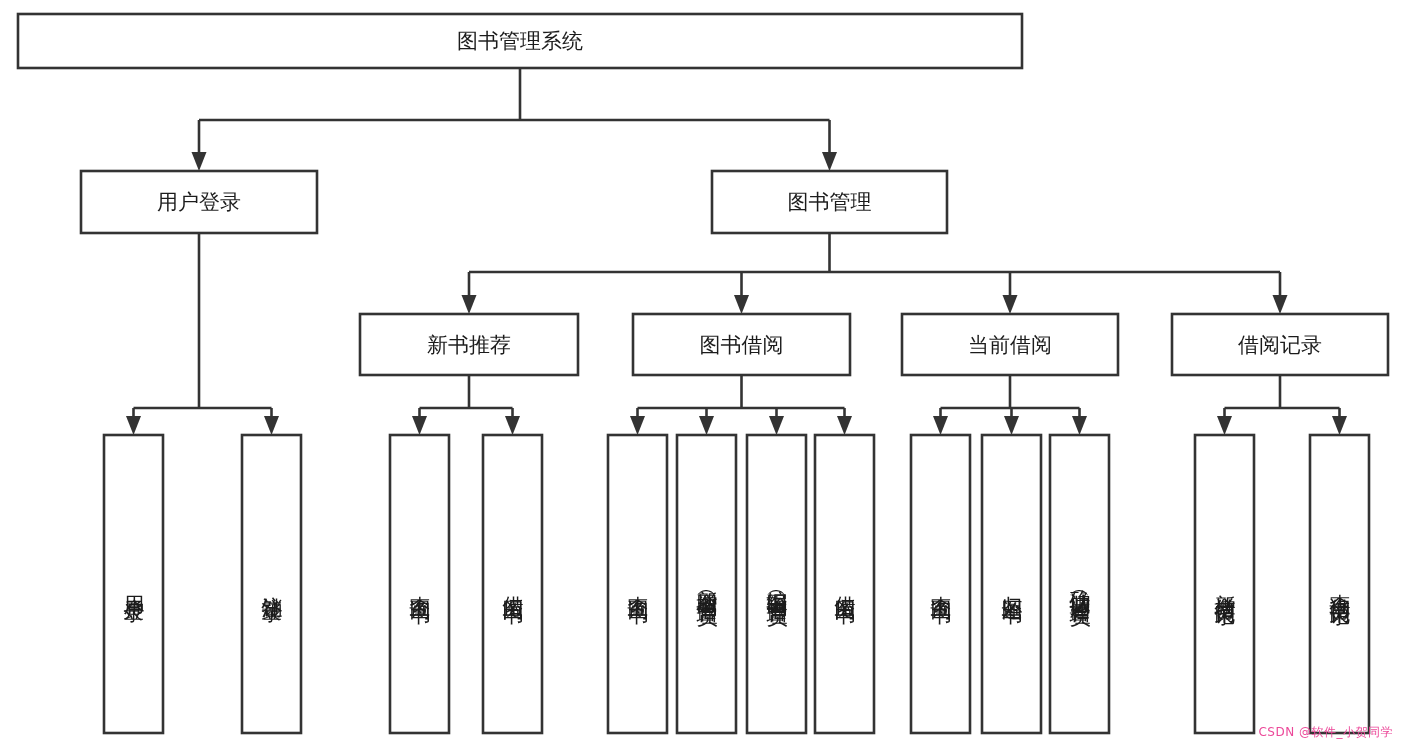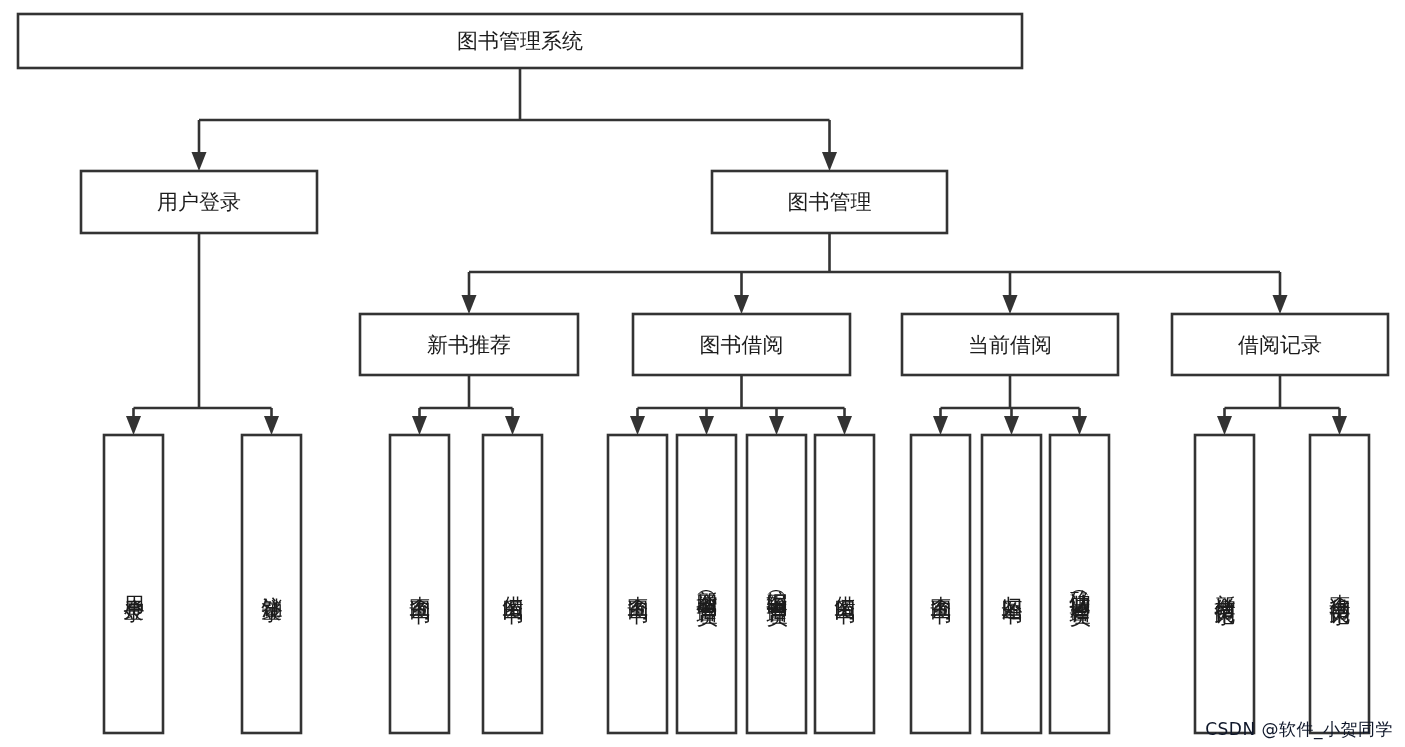--- a/index.html
+++ b/index.html
@@ -72,22 +72,22 @@
     color: #1c1c1c;
     letter-spacing: 2.5px;
     white-space: nowrap;
     text-align: left;
   }
   .watermark {
     position: absolute;
     right: 12px;
     bottom: 6px;
     font-family: "DejaVu Sans", "Liberation Sans", sans-serif;
-    font-size: 17px;
-    color: #0f172a;
+    font-size: 12px;
+    color: #ec4899;
     letter-spacing: 0.5px;
     white-space: nowrap;
     user-select: none;
   }
 </style>
 </head>
 <body>
 
 <div id="diagram-root">
 

